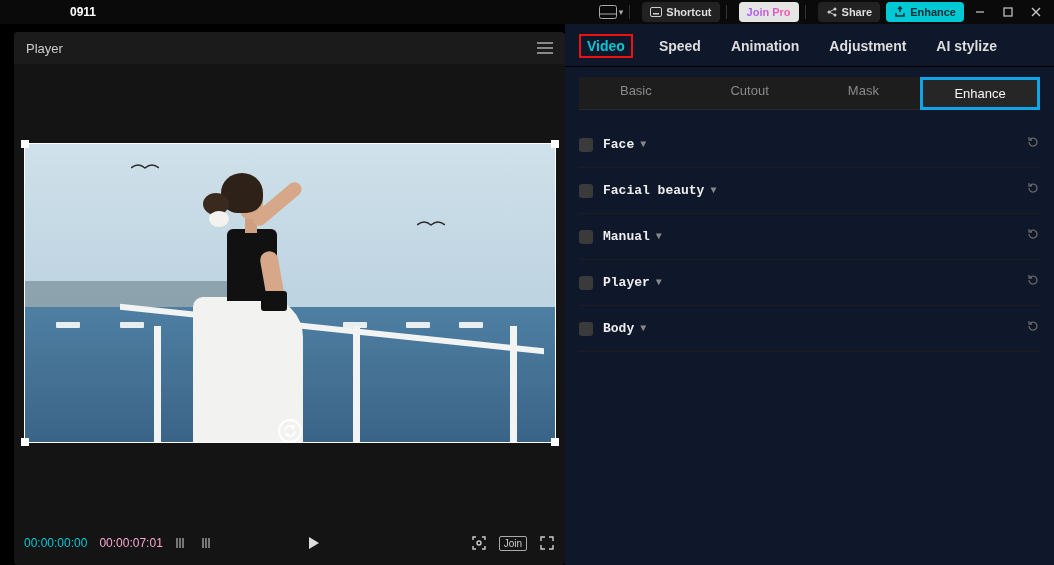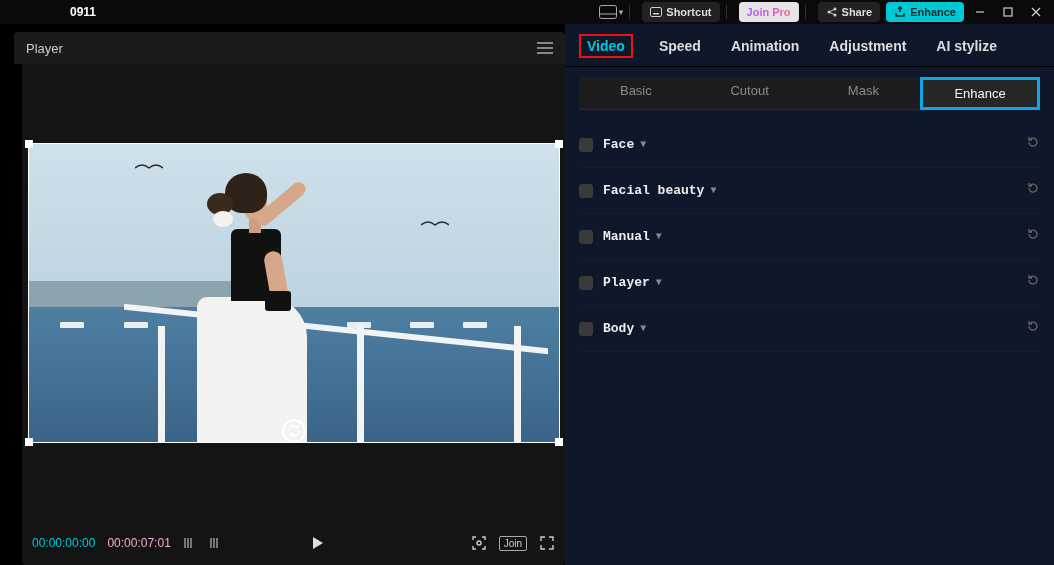--- a/index.html
+++ b/index.html
@@ -21,21 +21,21 @@
   .main { flex: 1; display: flex; background: #000; }
   .left { width: 565px; display: flex; flex-direction: column; padding: 8px 0 0 14px; }
   .right { flex: 1; display: flex; flex-direction: column; background: #0f172a; }
 
   
   .player-hdr { height: 32px; background: #1b1b1b; border-radius: 4px 4px 0 0; display: flex; align-items: center; padding: 0 12px; font-size: 13px; color: #ccc; }
   .player-hdr .spacer { flex:1; }
   .burger { display: flex; flex-direction: column; gap: 3px; cursor: pointer; }
   .burger span { width: 16px; height: 2px; background: #888; }
 
-  .player-body { flex: 1; background: #141414; border-radius: 0 0 4px 4px; display: flex; flex-direction: column; margin-left: 8px; }
+  .player-body { flex: 1; background: #141414; border-radius: 0 0 4px 4px; display: flex; flex-direction: column; }
   .canvas-wrap { flex: 1; display: flex; align-items: center; justify-content: center; position: relative; }
   .canvas { position: relative; width: 530px; height: 298px; outline: 1px solid #fff; }
   .canvas .crop-h { position: absolute; width: 8px; height: 8px; background: #fff; }
   .ch-tl { top:-4px; left:-4px; } .ch-tr { top:-4px; right:-4px; }
   .ch-bl { bottom:-4px; left:-4px; } .ch-br { bottom:-4px; right:-4px; }
 
   
   .photo { position:absolute; inset:0; overflow:hidden; }
   .sky { position:absolute; inset:0; background: linear-gradient(#cfe1ea 0%, #bcd3e0 55%, #9fbdd2 55%, #5f8aac 100%); }
   .cityline { position:absolute; left:0; right:55%; top:46%; height:9%; background:#778f99; opacity:.7; }

